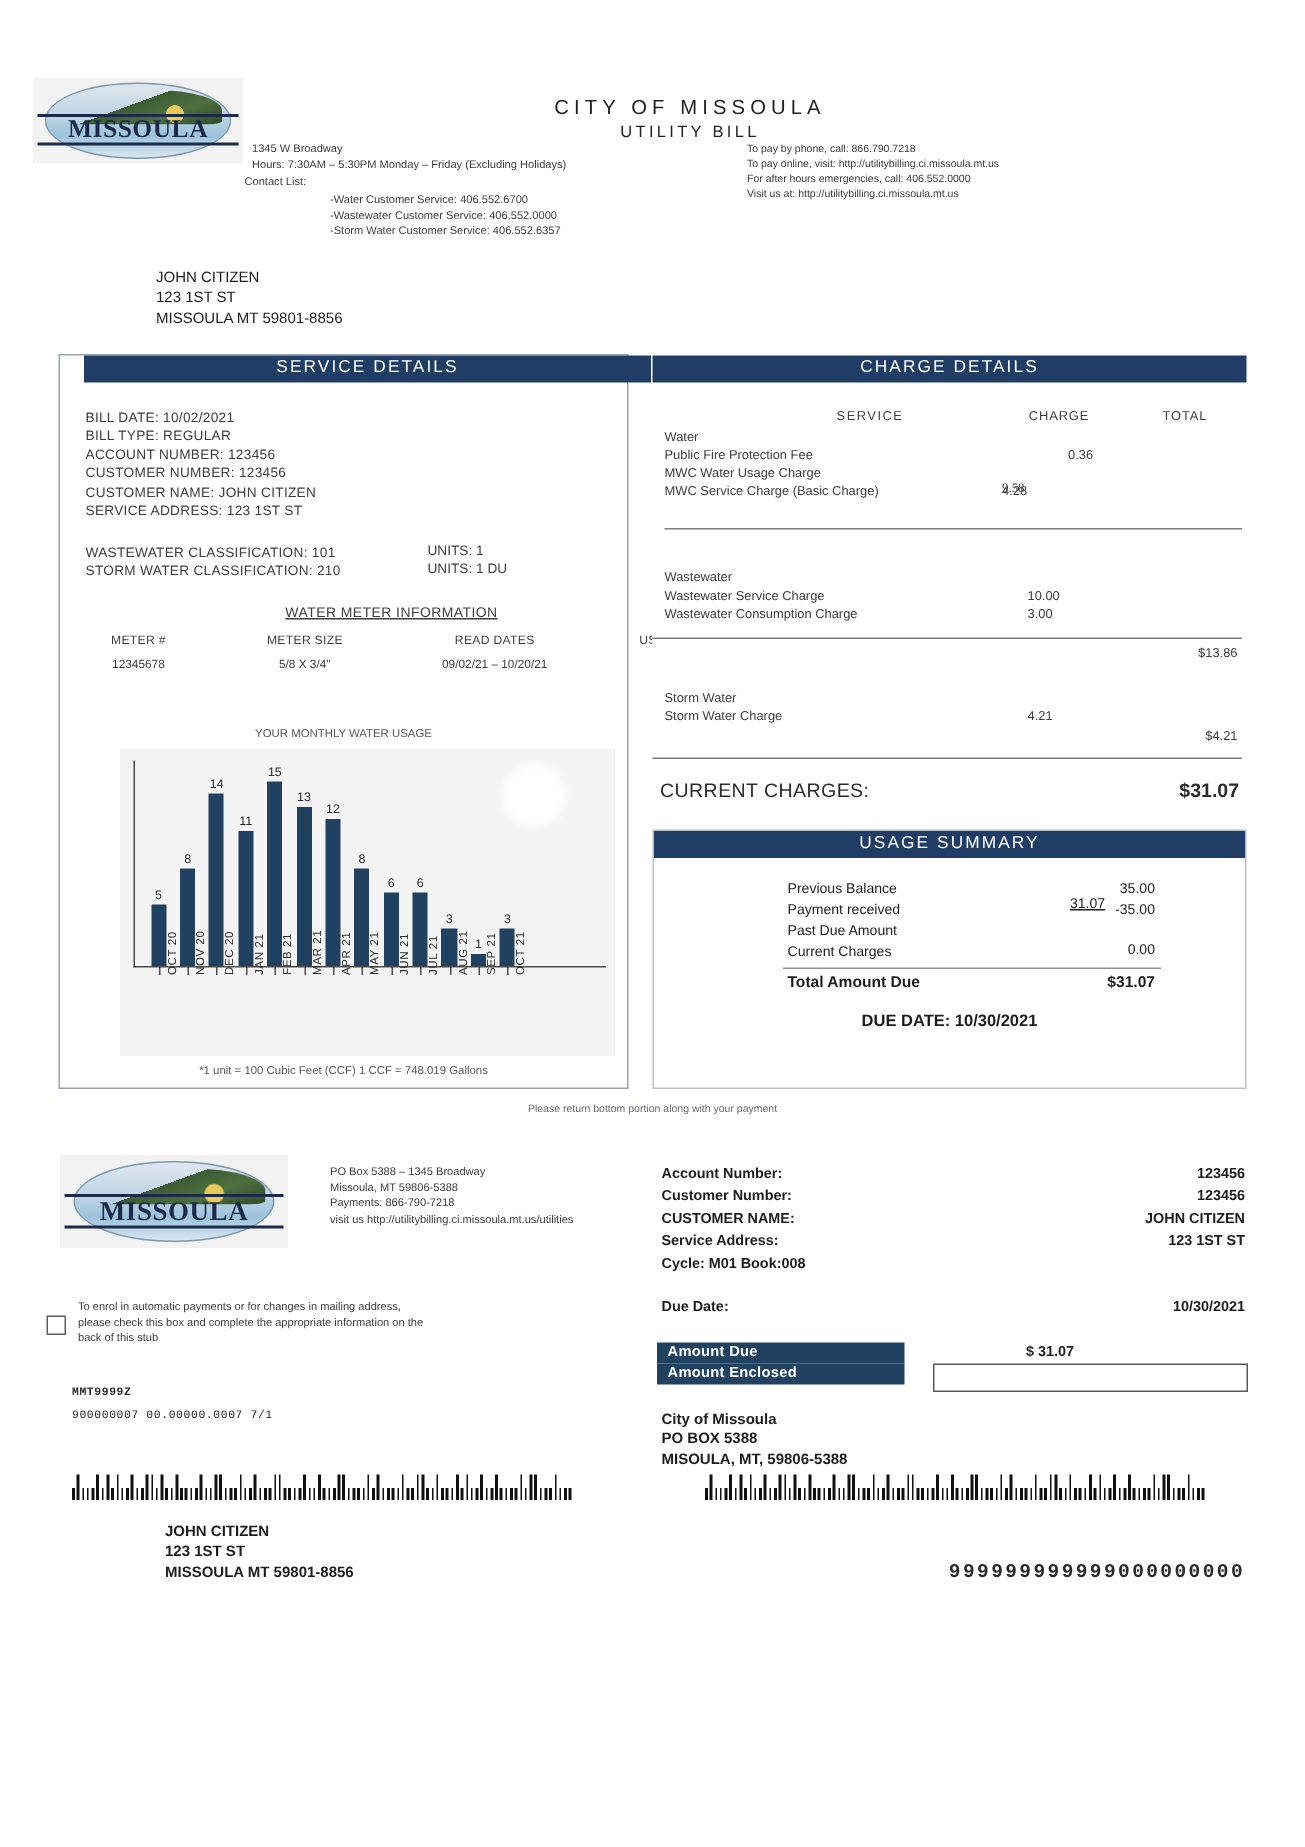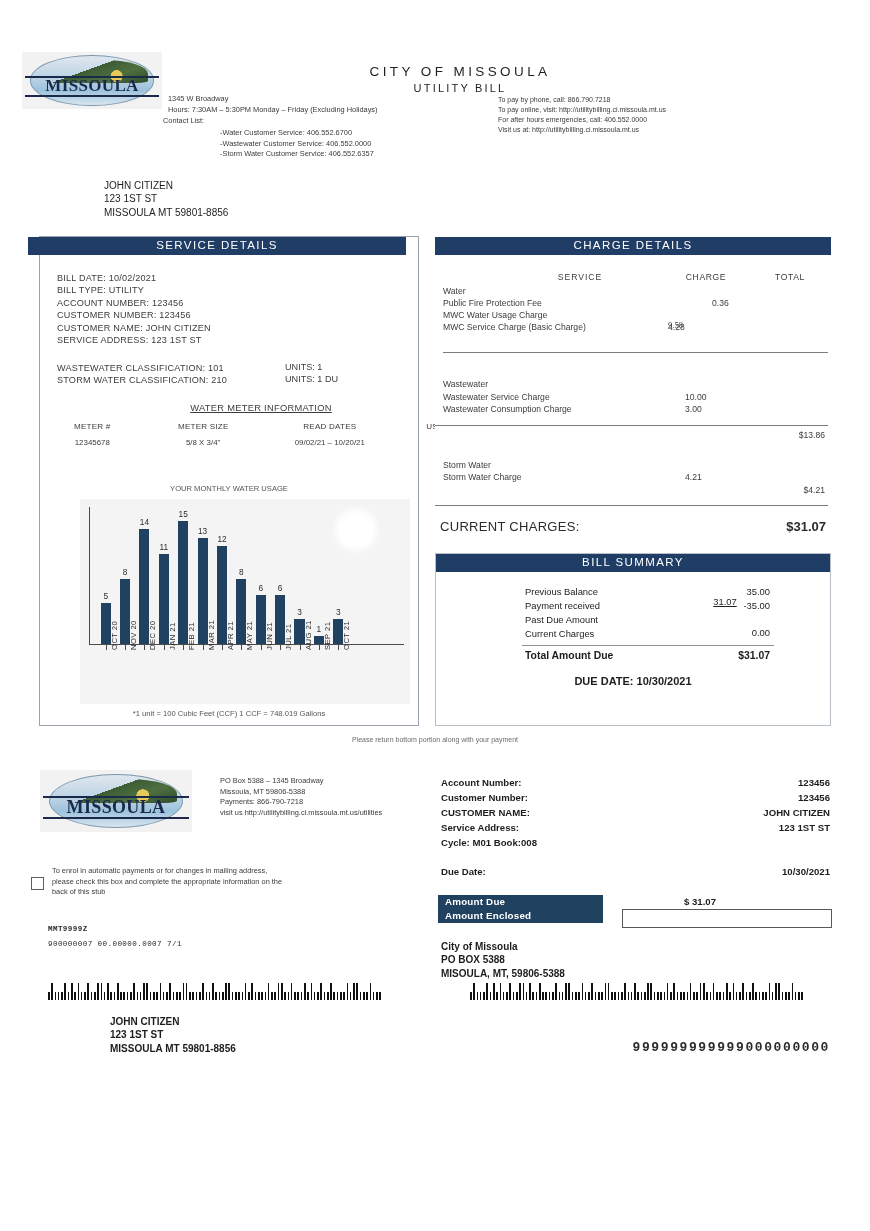--- a/index.html
+++ b/index.html
@@ -114,25 +114,25 @@
     <div class="tiny7">Visit us at: http://utilitybilling.ci.missoula.mt.us</div>
   </div>
 
   <div class="addr" style="left:104px;top:179px;">
     <div>JOHN CITIZEN</div>
     <div>123 1ST ST</div>
     <div>MISSOULA MT 59801-8856</div>
   </div>
 
   <div class="panel" style="left:39px;top:236px;width:380px;height:490px;"></div>
-  <div class="panel-h" style="left:28px;top:237px;width:378px;height:18px;">SERVICE DETAILS</div>
+  <div class="panel-h" style="left:56px;top:237px;width:378px;height:18px;">SERVICE DETAILS</div>
 
   <div class="sd" style="left:57px;top:272px;">
     <div>BILL DATE: 10/02/2021</div>
-    <div>BILL TYPE: UTILITY</div>
+    <div>BILL TYPE: REGULAR</div>
     <div>ACCOUNT NUMBER: 123456</div>
     <div>CUSTOMER NUMBER: 123456</div>
     <div>CUSTOMER NAME: JOHN CITIZEN</div>
     <div>SERVICE ADDRESS: 123 1ST ST</div>
   </div>
 
   <div class="sd" style="left:57px;top:362px;">WASTEWATER CLASSIFICATION: 101</div>
   <div class="u-label" style="left:285px;top:362px;">UNITS:  1</div>
   <div class="sd" style="left:57px;top:374px;">STORM WATER CLASSIFICATION: 210</div>
   <div class="u-label" style="left:285px;top:374px;">UNITS:  1 DU</div>
@@ -252,21 +252,21 @@
   <div class="cd" style="left:443px;top:460px;">Storm Water</div>
   <div class="cd" style="left:443px;top:472px;">Storm Water Charge</div>
   <div class="cd" style="left:685px;top:472px;">4.21</div>
   <div class="cd" style="left:740px;top:485px;width:85px;text-align:right;">$4.21</div>
   <div class="rule" style="left:435px;top:505px;width:393px;height:1.4px;"></div>
 
   <div class="cc-lab" style="left:440px;top:519px;">CURRENT CHARGES:</div>
   <div class="cc-val" style="left:700px;top:519px;width:126px;">$31.07</div>
 
   <div class="panel" style="left:435px;top:553px;width:396px;height:173px;border:1px solid #b9bfc6;"></div>
-  <div class="panel-h" style="left:436px;top:554px;width:394px;height:18px;">BILL SUMMARY</div>
+  <div class="panel-h" style="left:436px;top:554px;width:394px;height:18px;">USAGE SUMMARY</div>
 
   <div class="bs" style="left:525px;top:586px;">Previous Balance</div>
   <div class="bs" style="left:680px;top:586px;width:90px;text-align:right;">35.00</div>
   <div class="bs" style="left:525px;top:600px;">Payment received</div>
   <div class="bs" style="left:680px;top:600px;width:90px;text-align:right;">-35.00</div>
   <div class="bs" style="left:525px;top:614px;">Past Due Amount</div>
   <div class="bs" style="left:680px;top:614px;width:90px;text-align:right;margin-top:13px;">0.00</div>
   <div class="bs" style="left:525px;top:628px;">Current Charges</div>
   <div class="bs" style="left:680px;top:596px;width:90px;text-align:center;text-decoration:underline;">31.07</div>
 

